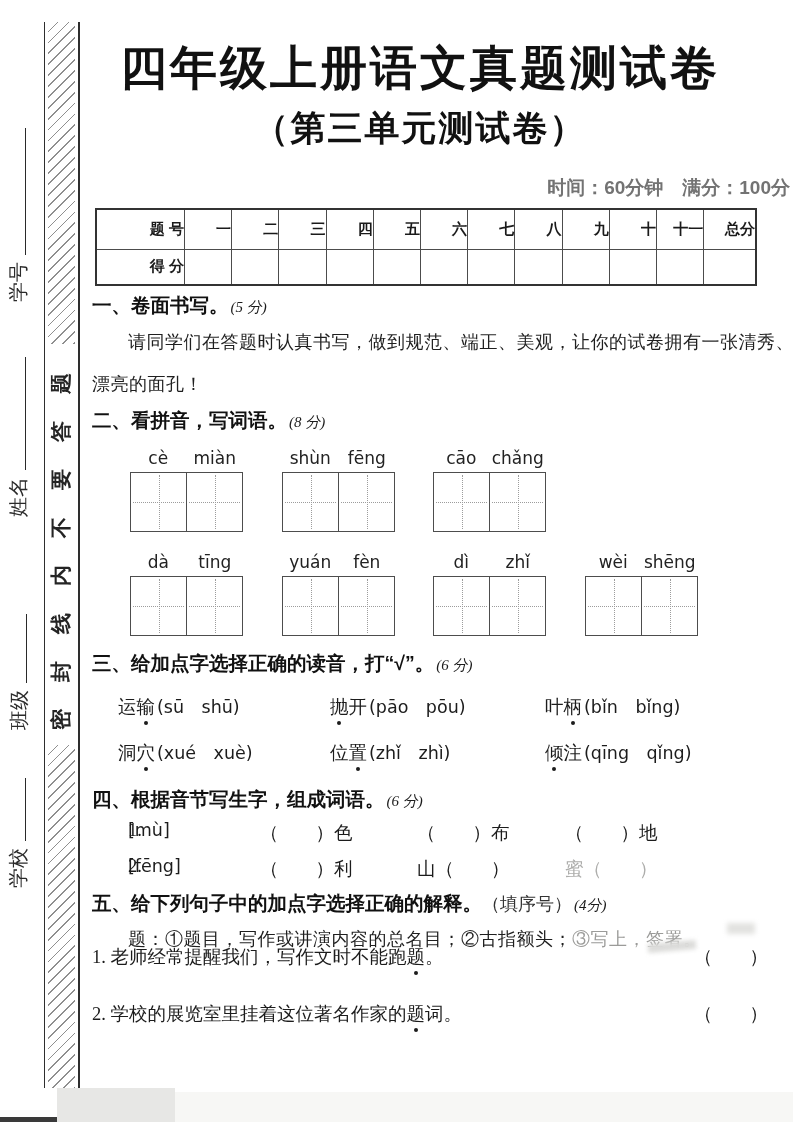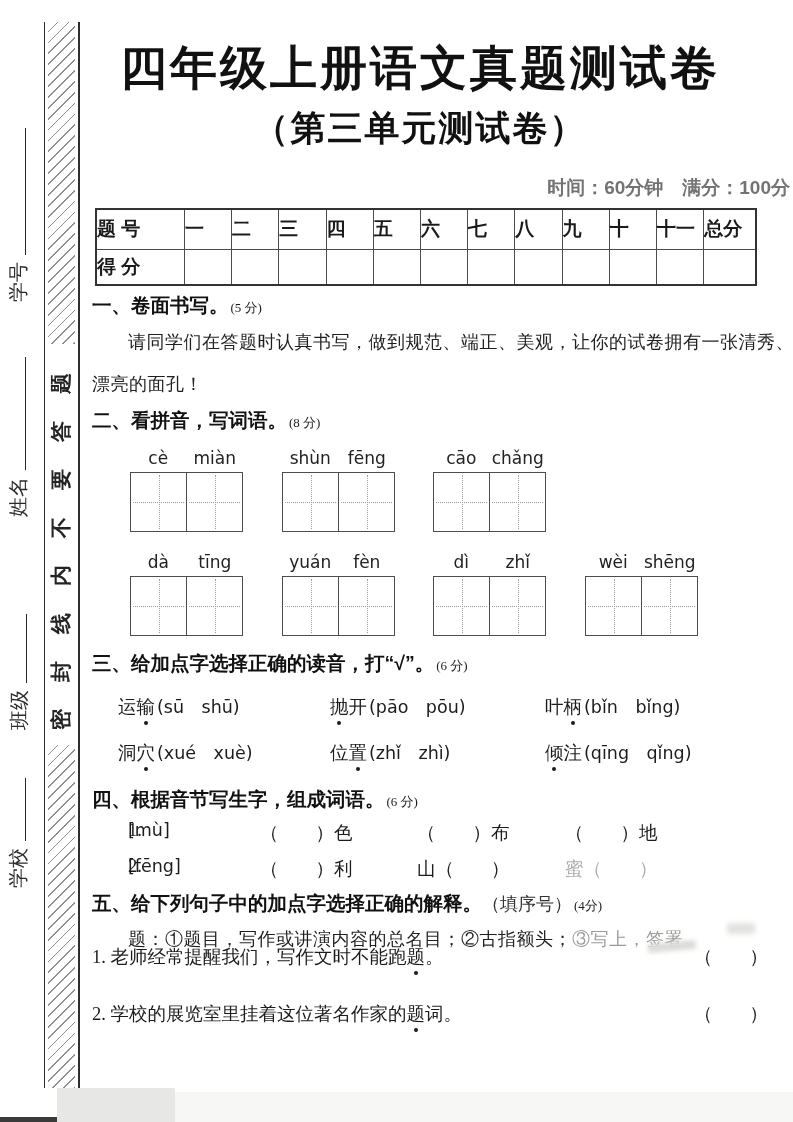--- a/index.html
+++ b/index.html
@@ -33,32 +33,32 @@
   .title { position:absolute; left:90px; top:38px; width:660px; text-align:center;
     font-size:47px; font-weight:900; letter-spacing:3px; color:#111; line-height:60px; }
   .subtitle { position:absolute; left:90px; top:103px; width:660px; text-align:center;
     font-size:35px; font-weight:800; letter-spacing:2px; color:#111; line-height:50px; }
   .meta { position:absolute; left:420px; top:175px; width:370px; text-align:right;
     font-size:19px; font-weight:600; color:#737373; }
 
   
   .score-table { position:absolute; left:95px; top:208px; border-collapse:collapse;
     table-layout:fixed; width:662px; }
-  .score-table th, .score-table td { border:1px solid #4c4c4c; text-align:left;
-    font-size:19px; font-weight:600; color:#1a1a1a; padding:0; }
+  .score-table th, .score-table td { border:1px solid #4c4c4c; text-align:right;
+    font-size:15px; font-weight:600; color:#1a1a1a; padding:0; }
   .score-table { border:2px solid #333; }
   .score-table tr:first-child th { height:40px; }
   .score-table tr:last-child td, .score-table tr:last-child th { height:36px; }
   .col-first { width:88px; } .col-num { width:47px; } .col-total { width:52px; }
 
   
   .sec-h { position:absolute; left:92px; font-size:19.5px; font-weight:700; color:#111;
     white-space:nowrap; }
-  .sec-h .score { font-family:"Liberation Serif", serif; font-weight:400; font-size:13px;
-    margin-left:2px; color:#1c1c1c; }
+  .sec-h .score { font-family:"Liberation Serif", serif; font-weight:400; font-size:15px;
+    margin-left:2px; color:#1c1c1c;font-style:italic; }
   .sec-h .tag { font-family:"Liberation Serif", serif; font-weight:400; font-size:18px; color:#333; }
   .bodyline { position:absolute; left:92px; width:690px; font-family:"Liberation Serif", serif;
     font-size:18px; color:#1f1f1f; letter-spacing:0.5px; white-space:nowrap; }
   .indent { text-indent:36px; }
 
   
   .wgroup { position:absolute; width:113px; }
   .wlabels { display:flex; font-family:"DejaVu Sans", sans-serif; font-size:17px; color:#222;
     height:22px; line-height:22px; }
   .wlabels span { flex:1; text-align:center; }

